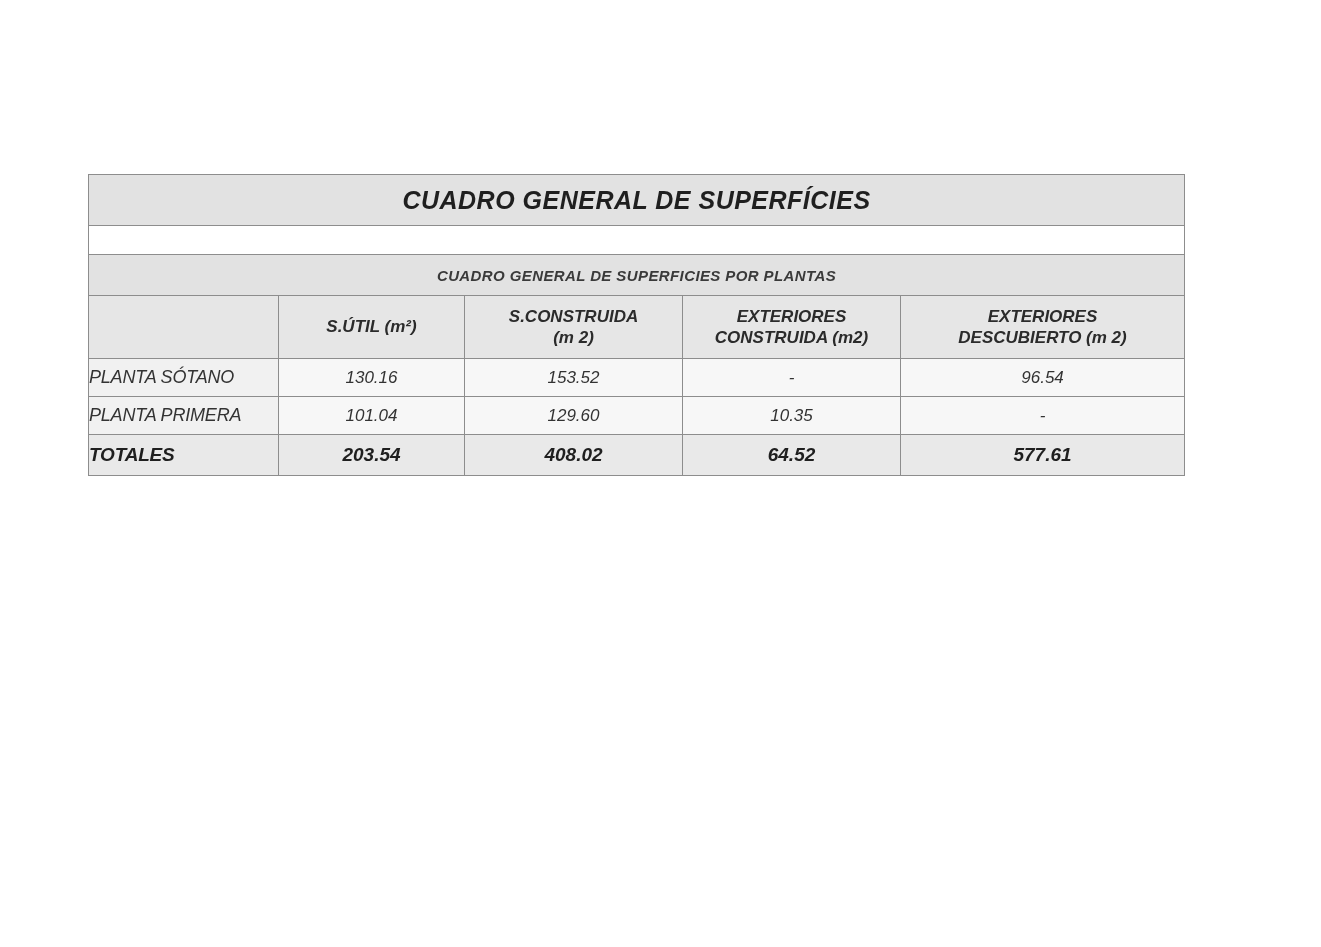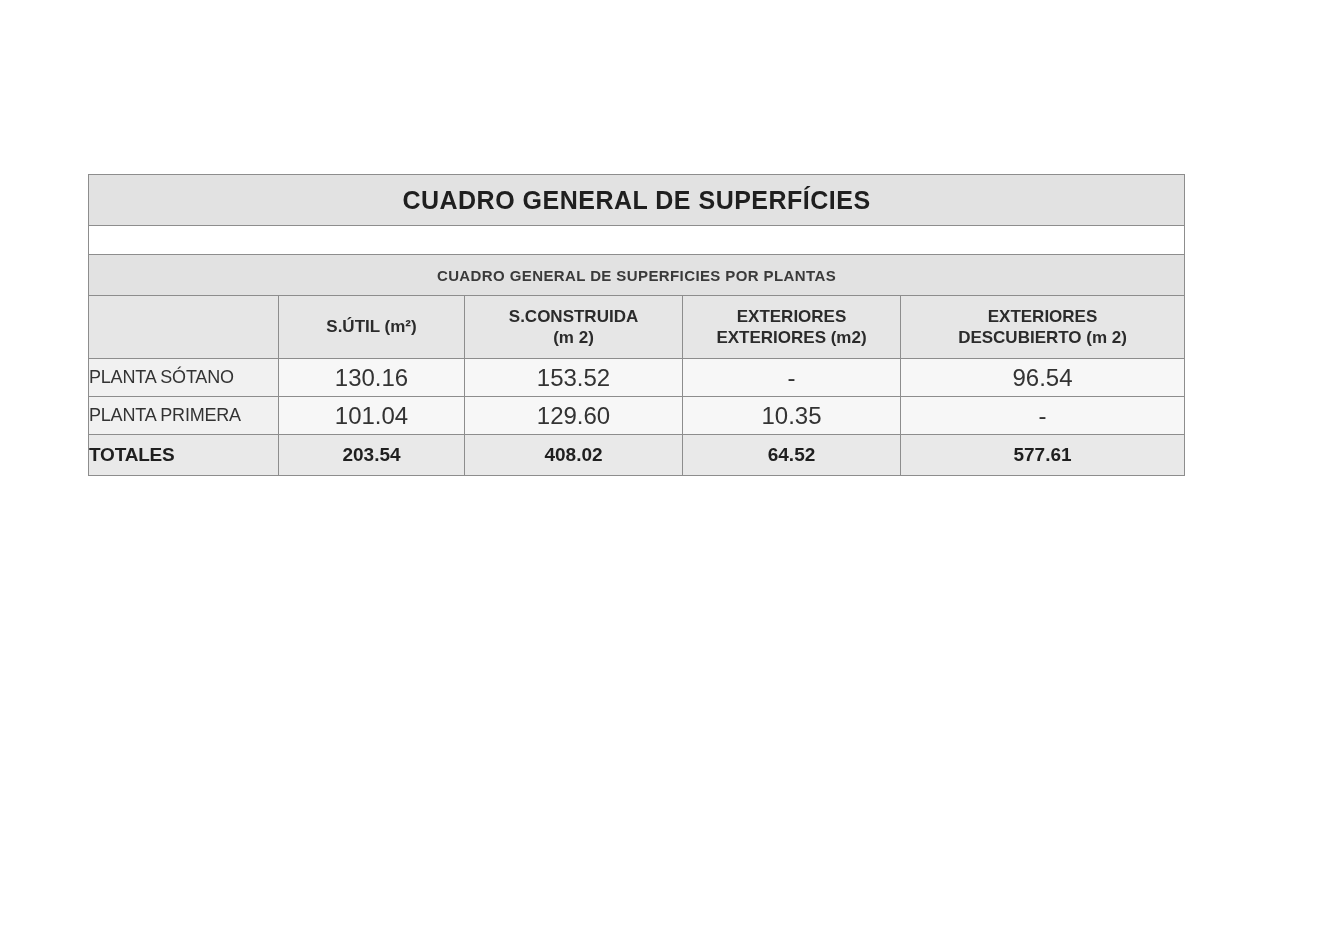--- a/index.html
+++ b/index.html
@@ -29,20 +29,21 @@
     left: 88px;
     top: 174px;
     width: 1096px;
   }
 
   table.surfaces {
     border-collapse: collapse;
     width: 100%;
     table-layout: fixed;
     background: #84cc16;
+    font-style: italic;
   }
 
   table.surfaces td {
     border: 1px solid #8d8d8d;
     padding: 0;
     vertical-align: middle;
   }
 
   
   .title-cell {
@@ -94,21 +95,21 @@
     padding-left: 6px;
     text-align: left;
     color: #333333;
     background: #f1f1f1;
     white-space: nowrap;
     letter-spacing: -0.2px;
     margin-left: 36px;
   }
   .val {
     height: 37px;
-    font-size: 24px;
+    font-size: 17px;
     text-align: center;
     color: #333333;
     background: #f7f7f7;
   }
 
   .total .rowlabel,
   .total .val {
     font-weight: bold;
     background: #e9e9e9;
     color: #1f1f1f;
@@ -143,21 +144,21 @@
           <td class="hdr corner"></td>
           <td class="hdr">
             <span>S.ÚTIL (m²)</span>
           </td>
           <td class="hdr">
             <span>S.CONSTRUIDA</span><br>
             <span>(m 2)</span>
           </td>
           <td class="hdr">
             <span>EXTERIORES</span><br>
-            <span>EXTERIORES (m2)</span>
+            <span>CONSTRUIDA (m2)</span>
           </td>
           <td class="hdr">
             <span>EXTERIORES</span><br>
             <span>DESCUBIERTO (m 2)</span>
           </td>
         </tr>
 
         <tr>
           <td class="rowlabel">PLANTA SÓTANO</td>
           <td class="val">130.16</td>

